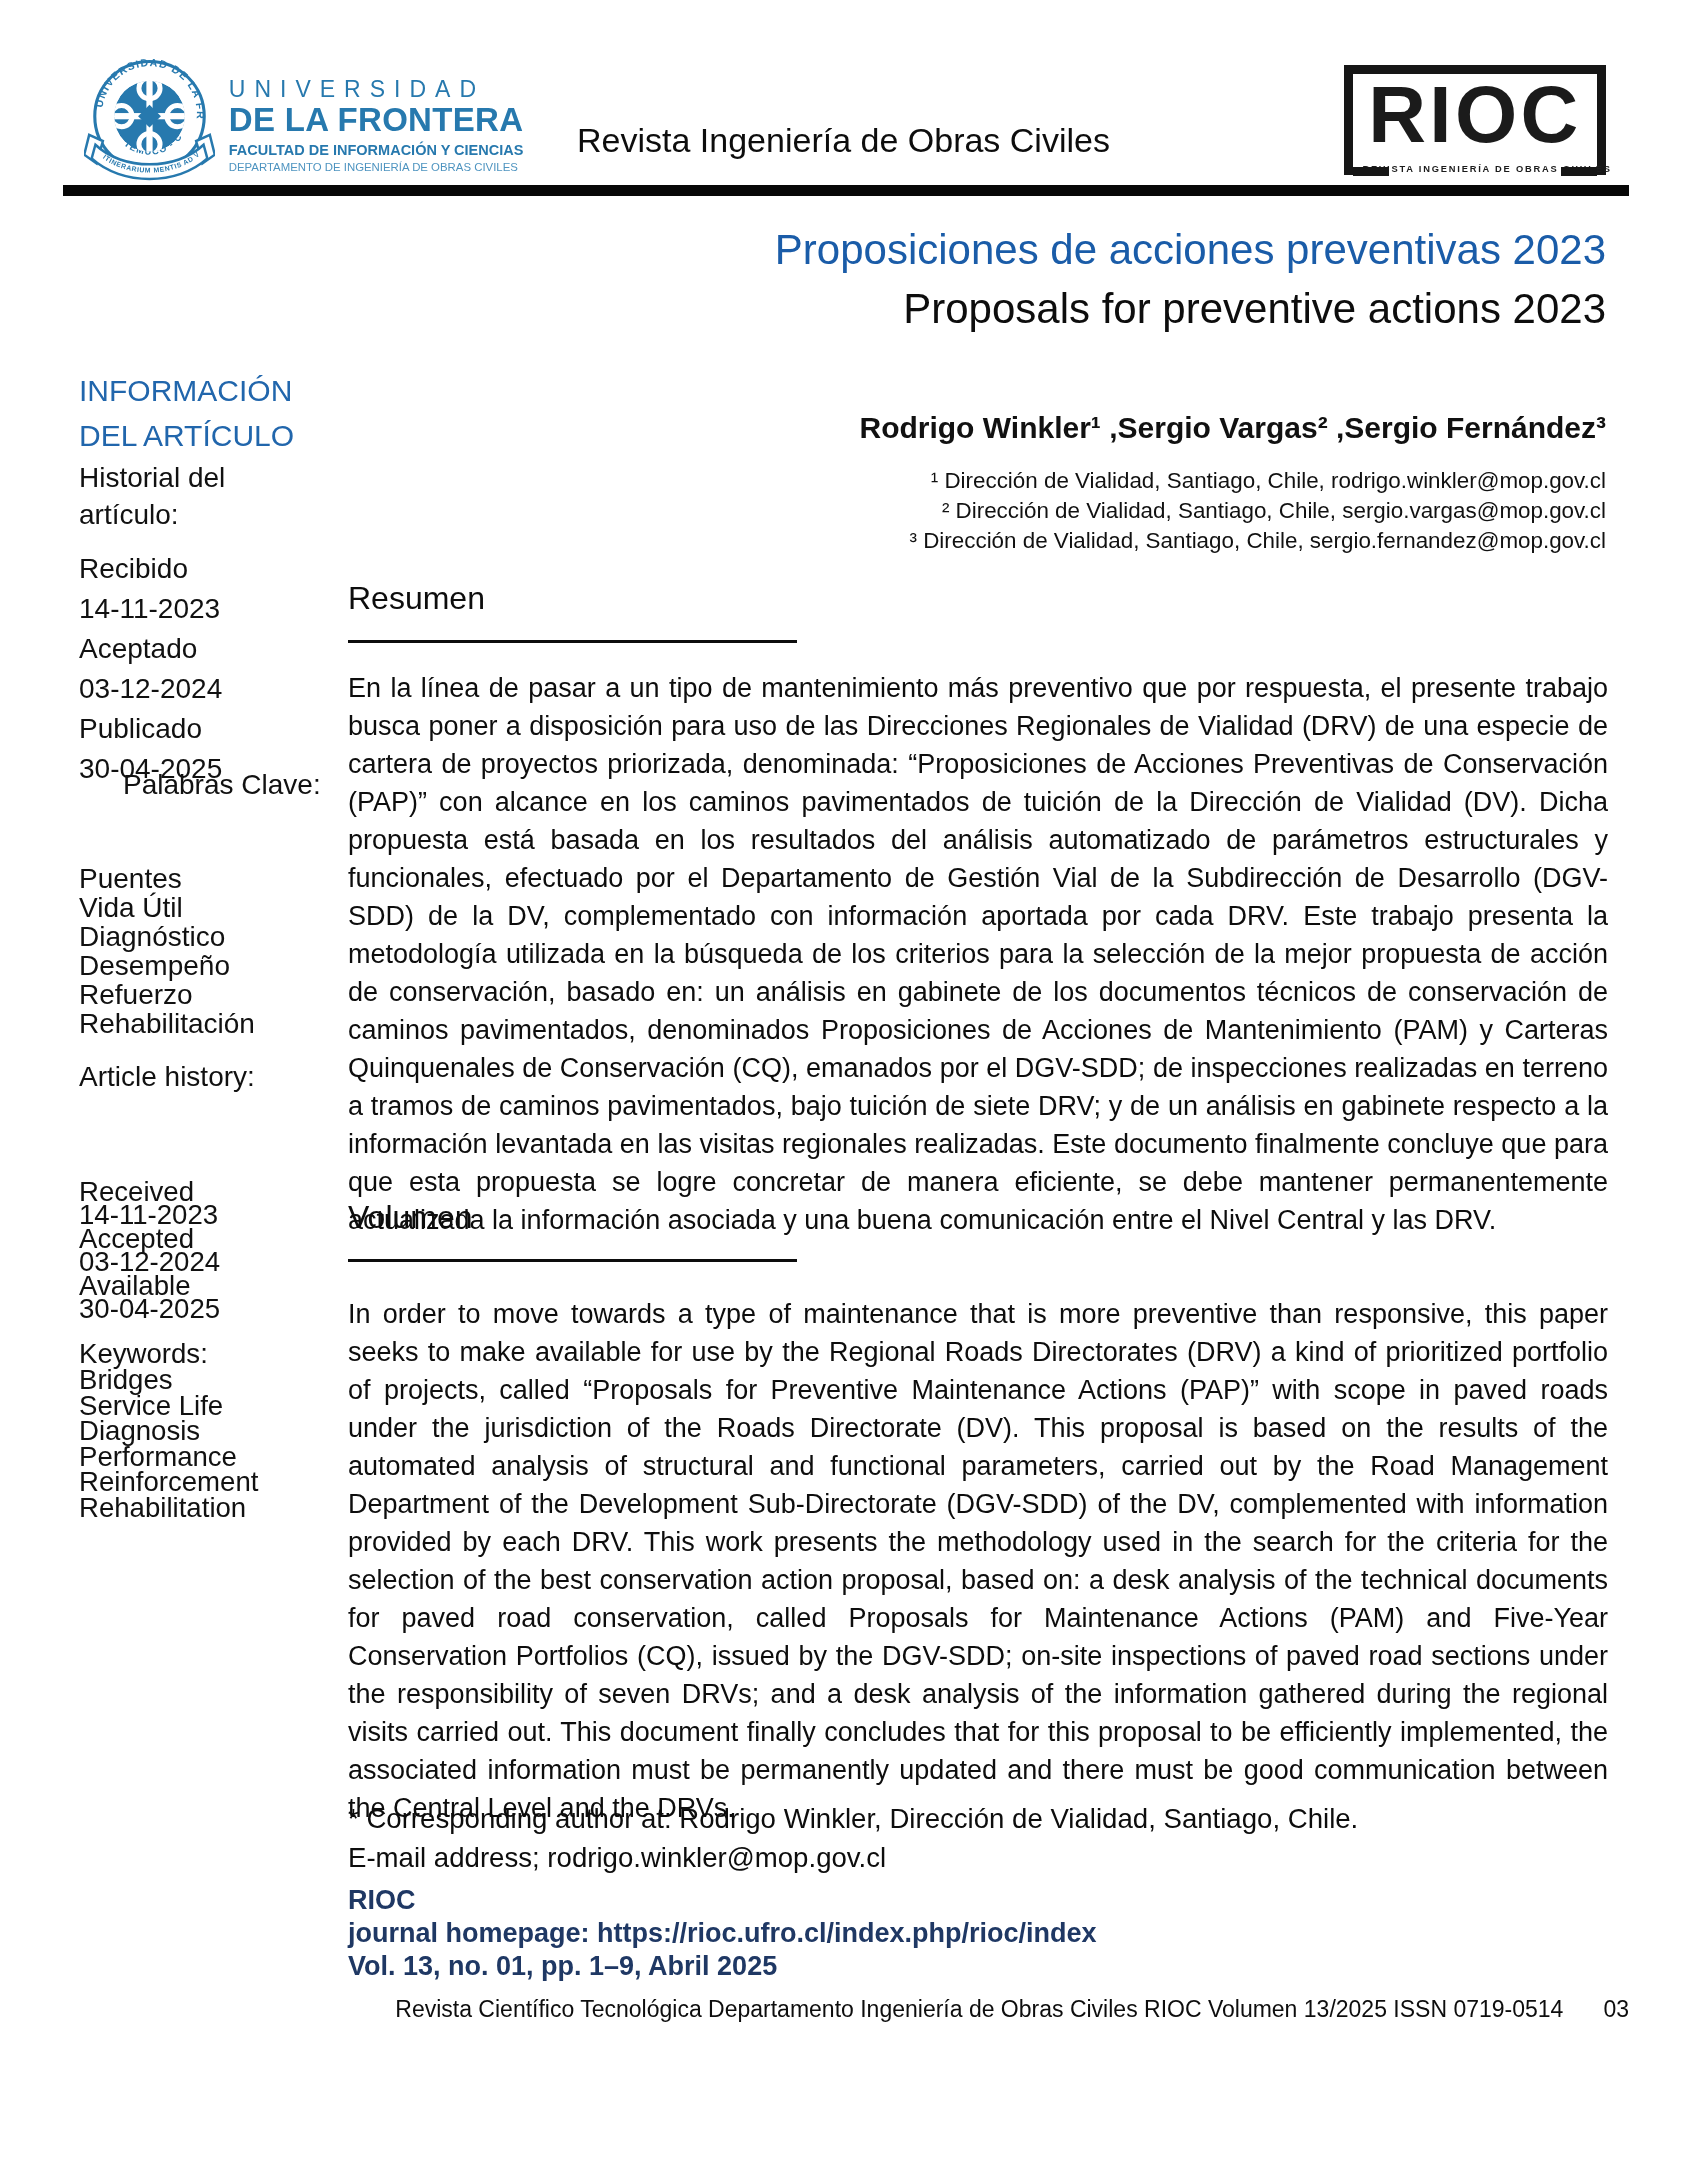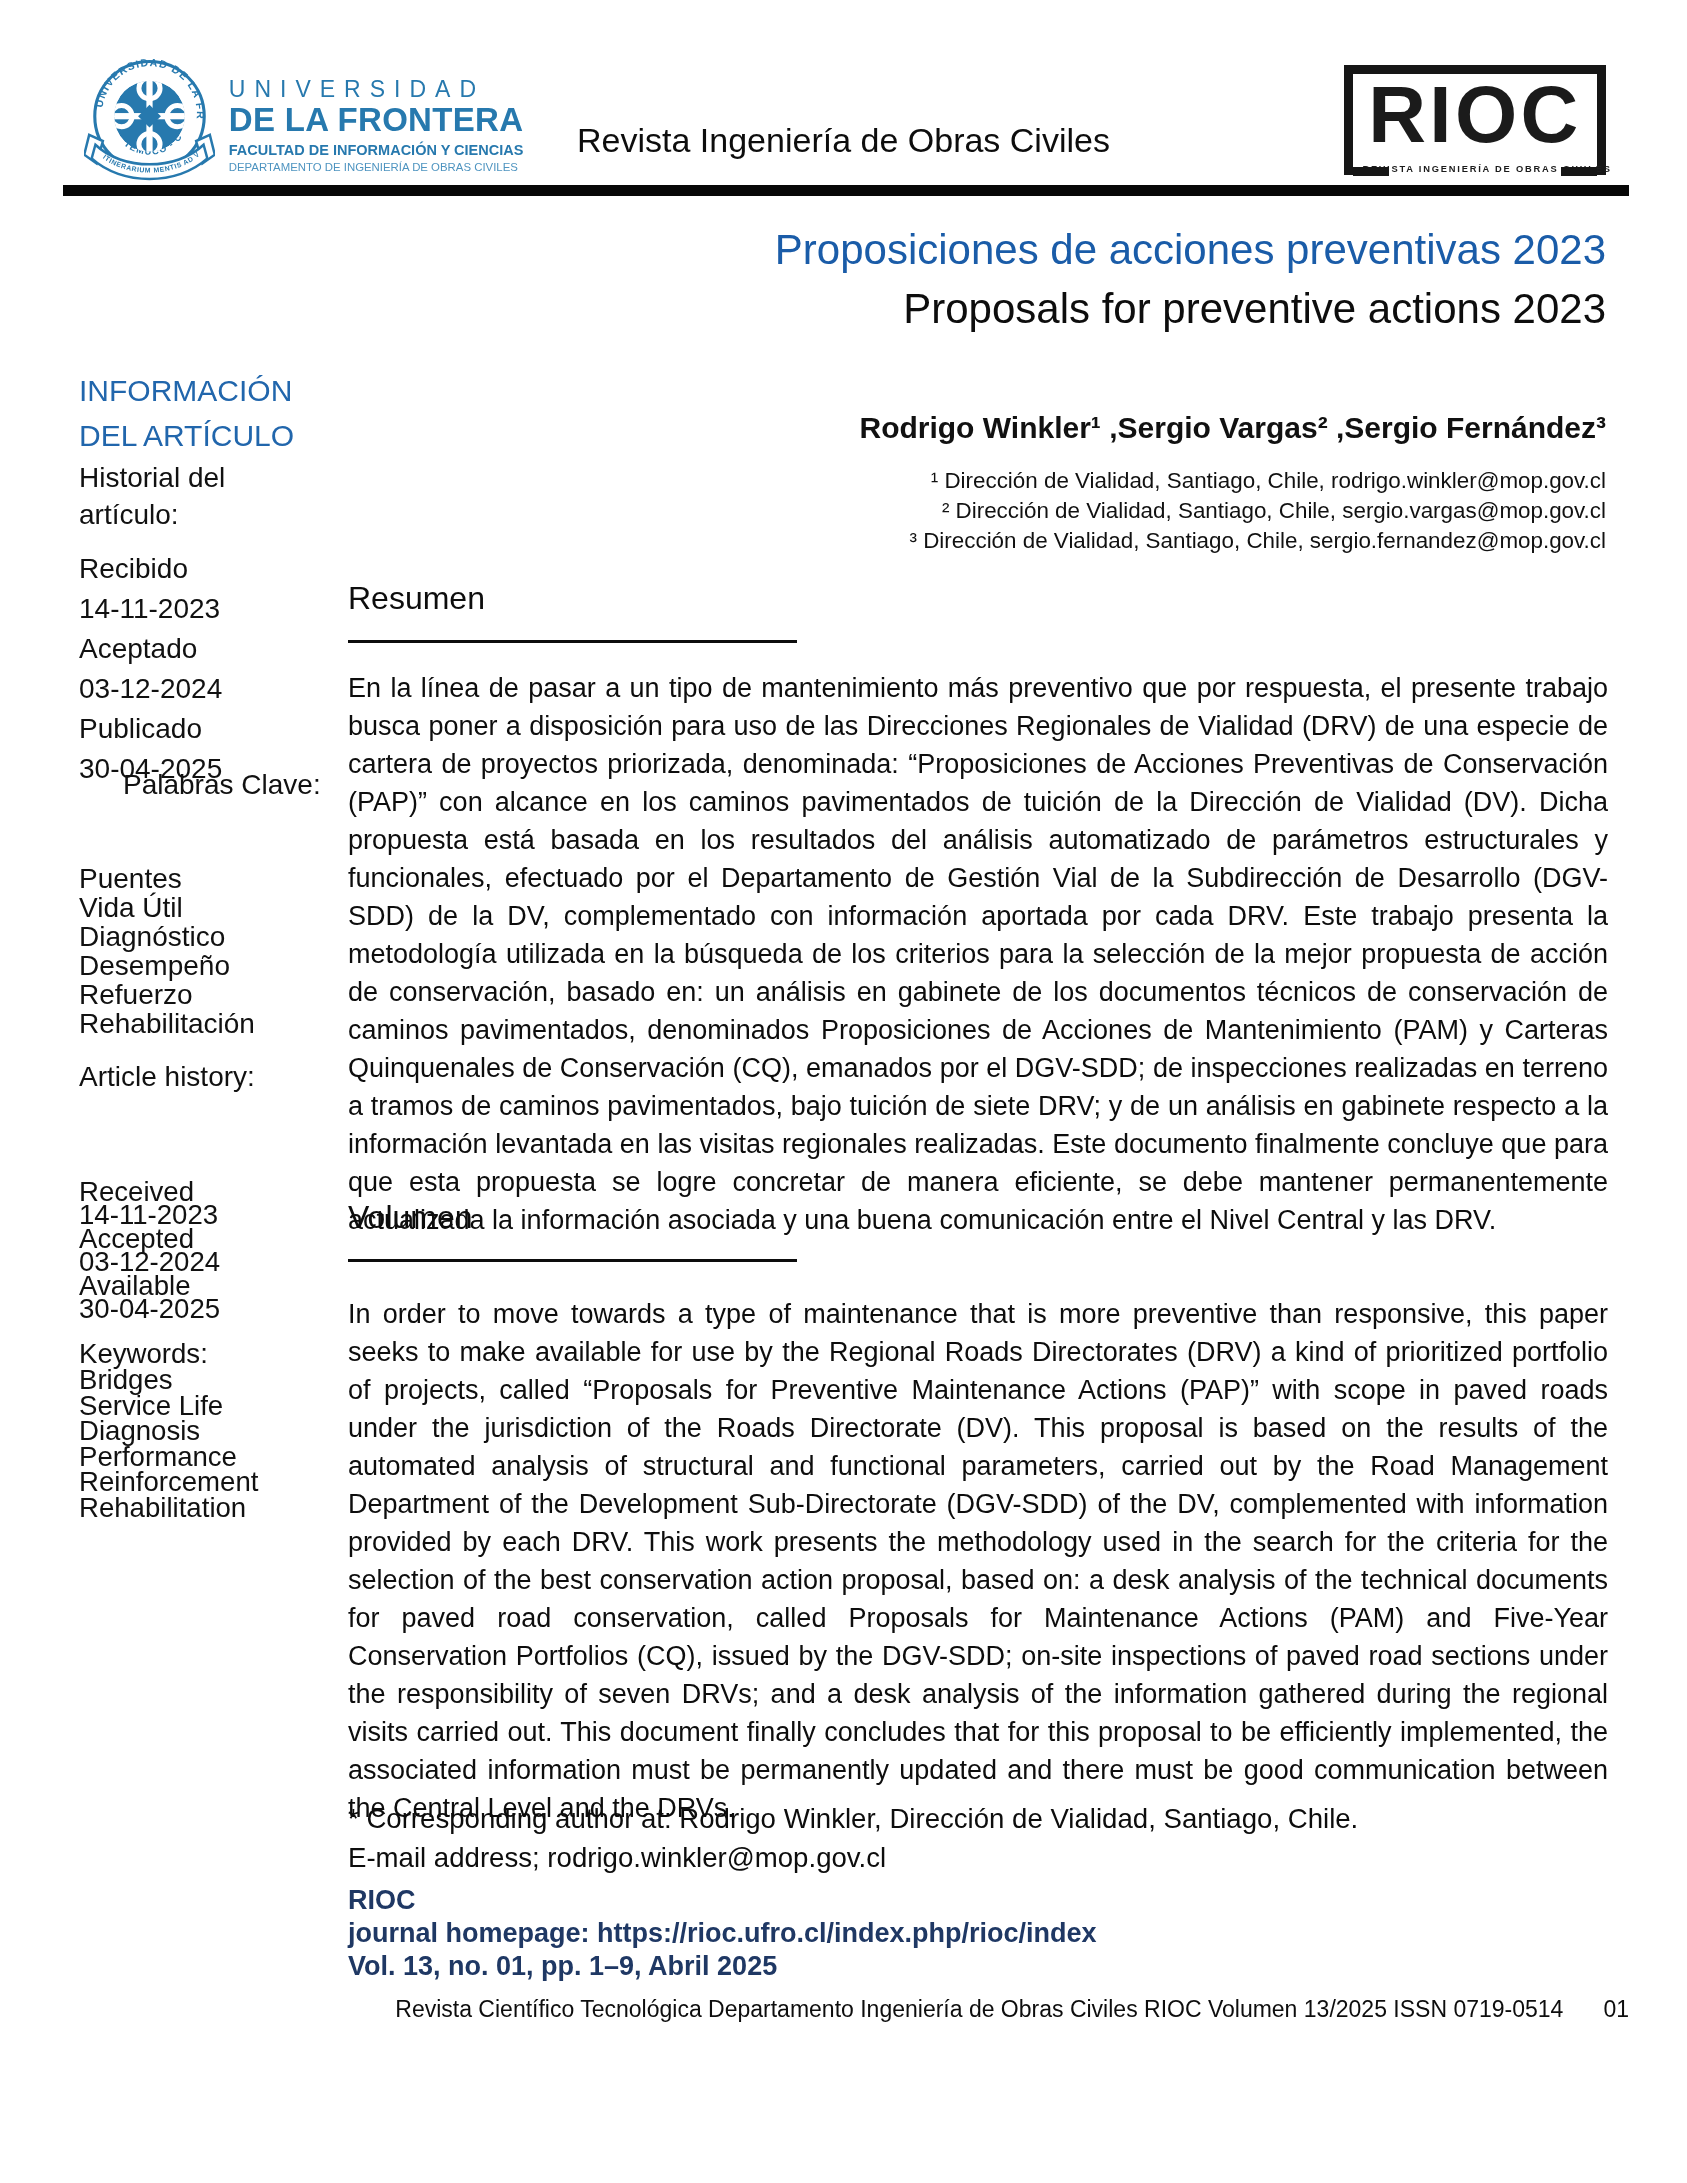--- a/index.html
+++ b/index.html
@@ -179,17 +179,17 @@
   </div>
 
   <div class="abs main-col" id="journal-info">
     <div>RIOC</div>
     <div><span>journal homepage: </span><span>https://rioc.ufro.cl/index.php/rioc/index</span></div>
     <div>Vol. 13, no. 01, pp. 1–9, Abril 2025</div>
   </div>
 
   <div class="abs" id="footer">
     <span>Revista Científico Tecnológica Departamento Ingeniería de Obras Civiles RIOC Volumen 13/2025  ISSN 0719-0514</span>
-    <span>01</span>
+    <span>03</span>
   </div>
 
 </div>
 
 
 </body></html>

